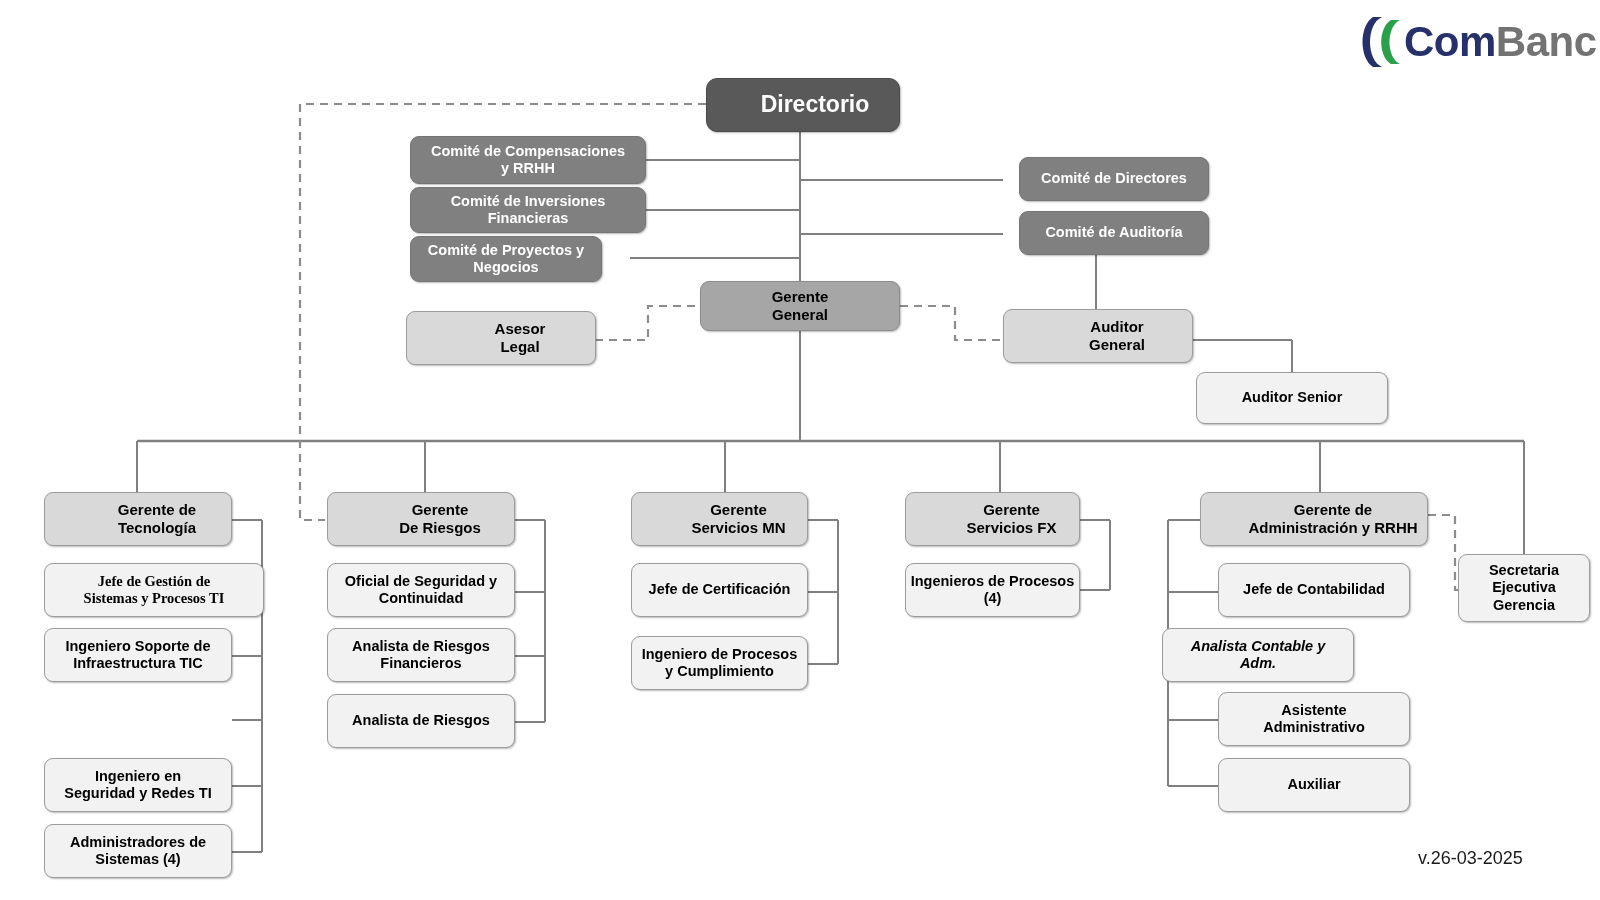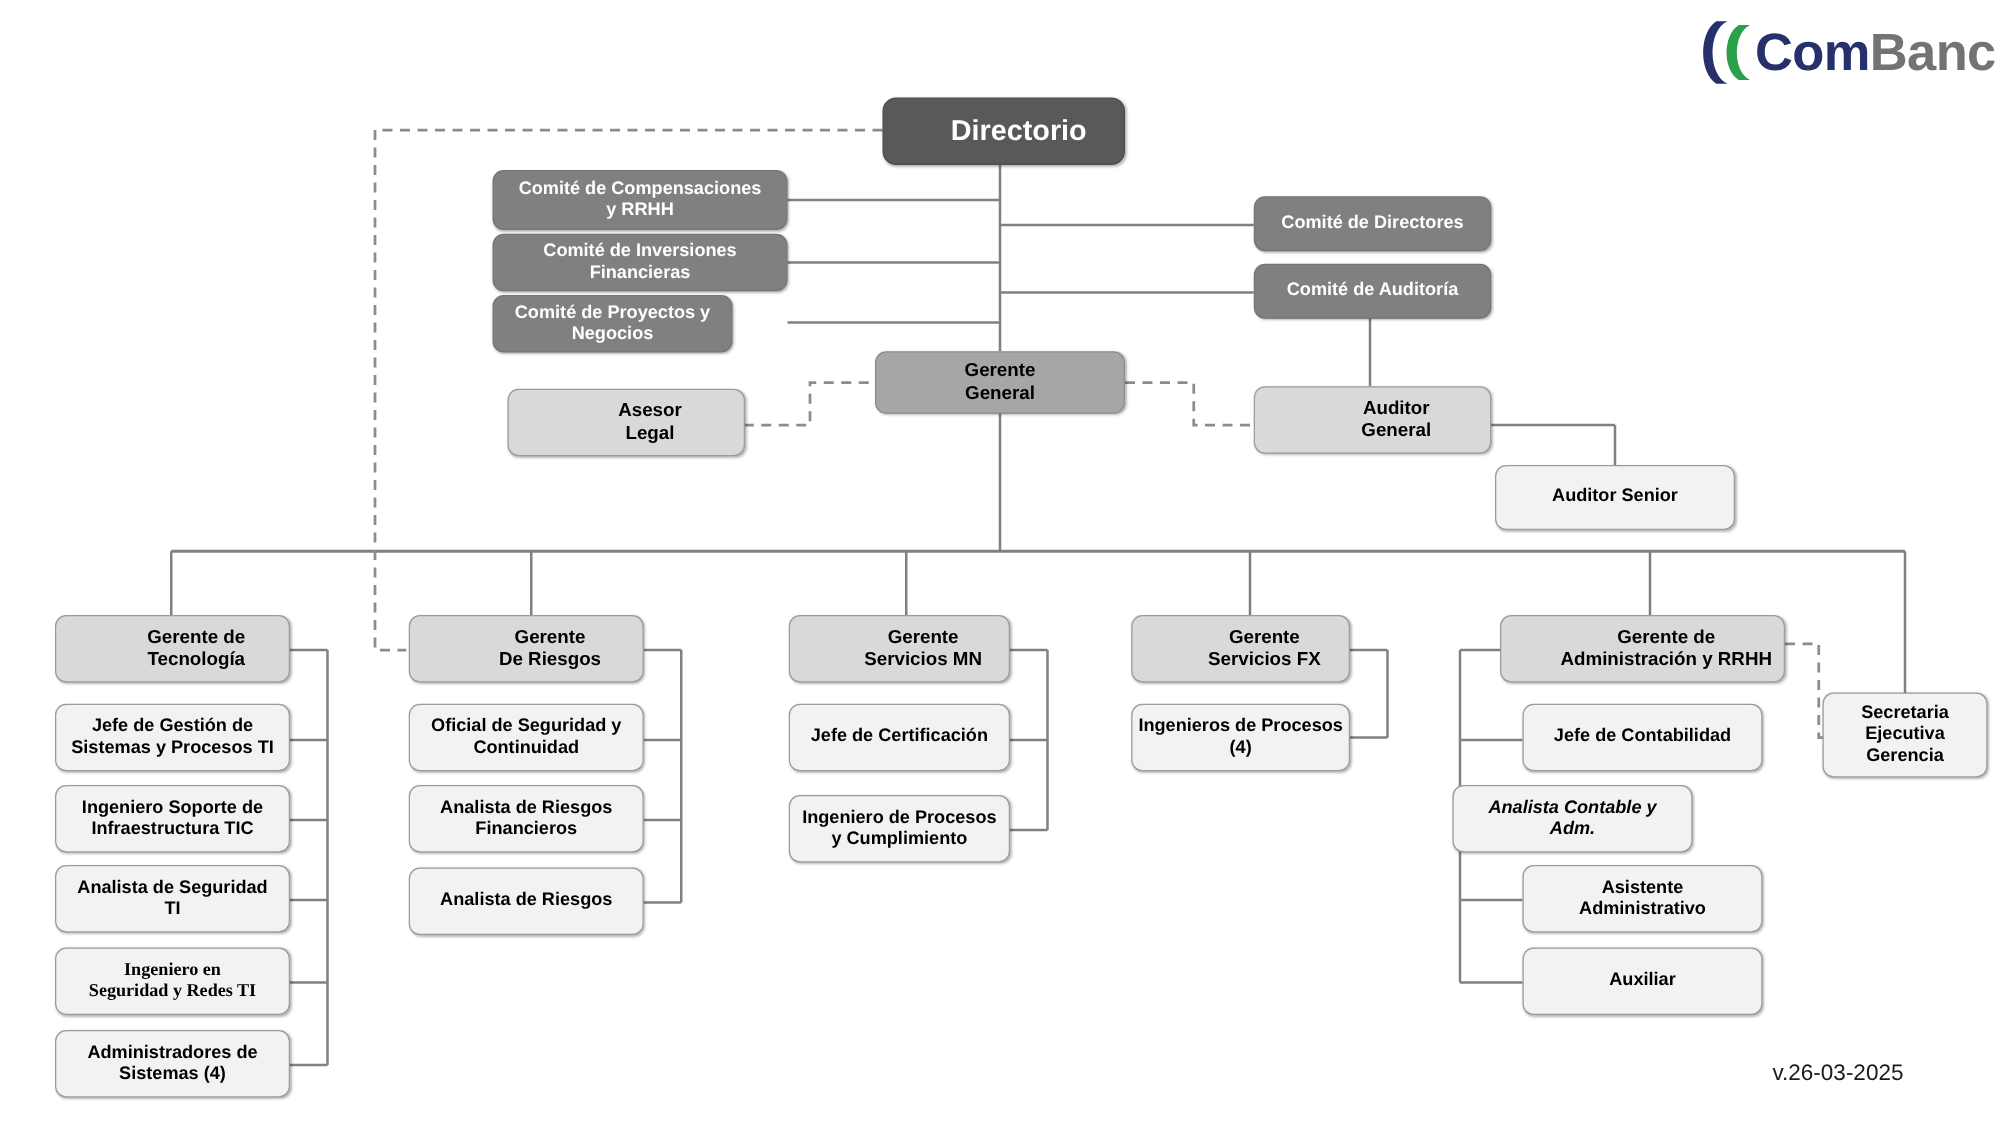--- a/index.html
+++ b/index.html
@@ -25,20 +25,21 @@
     box-shadow:1px 1px 2px rgba(0,0,0,0.28);
   }
   
   .lvl-board{
     background:#595959;border:1px solid #4a4a4a;color:#ffffff;
     font-size:23px;border-radius:11px;padding-left:24px;
   }
   .lvl-committee{
     background:#808080;border:1px solid #757575;color:#ffffff;
     font-size:14.5px;
+    margin-left:16px;
   }
   .lvl-gm{
     background:#a6a6a6;border:1px solid #8c8c8c;color:#000000;
     font-size:15px;
   }
   .lvl-manager{
     background:#d9d9d9;border:1px solid #9c9c9c;color:#000000;
     font-size:15px;
     padding-left:38px;
   }
@@ -164,27 +165,25 @@
 General</div>
 
   <div class="node lvl-staff" style="left:1196px;top:372px;width:192px;height:52px;">Auditor  Senior</div>
 
   <div class="node lvl-staff" style="left:1458px;top:554px;width:132px;height:68px;">Secretaria
 Ejecutiva
 Gerencia</div>
 
   <div class="node lvl-manager" style="left:44px;top:492px;width:188px;height:54px;">Gerente de
 Tecnología</div>
-  <div class="node lvl-staff" style="left:44px;top:563px;width:188px;height:54px;">Jefe de Gestión de
+  <div class="node lvl-staff" style="left:44px;top:563px;width:220px;height:54px;font-family:Liberation Serif, serif;">Jefe de Gestión de
 Sistemas y Procesos TI</div>
   <div class="node lvl-staff" style="left:44px;top:628px;width:188px;height:54px;">Ingeniero Soporte de
 Infraestructura TIC</div>
-  <div class="node lvl-staff" style="left:44px;top:692px;width:188px;height:54px;">Analista de Seguridad
-TI</div>
-  <div class="node lvl-staff" style="left:44px;top:758px;width:188px;height:54px;font-family:Liberation Serif, serif;">Ingeniero en
+  <div class="node lvl-staff" style="left:44px;top:758px;width:188px;height:54px;">Ingeniero en
 Seguridad y Redes TI</div>
   <div class="node lvl-staff" style="left:44px;top:824px;width:188px;height:54px;">Administradores de
 Sistemas (4)</div>
 
   <div class="node lvl-manager" style="left:327px;top:492px;width:188px;height:54px;">Gerente
 De Riesgos</div>
   <div class="node lvl-staff" style="left:327px;top:563px;width:188px;height:54px;">Oficial de Seguridad y
 Continuidad</div>
   <div class="node lvl-staff" style="left:327px;top:628px;width:188px;height:54px;">Analista de Riesgos
 Financieros</div>

